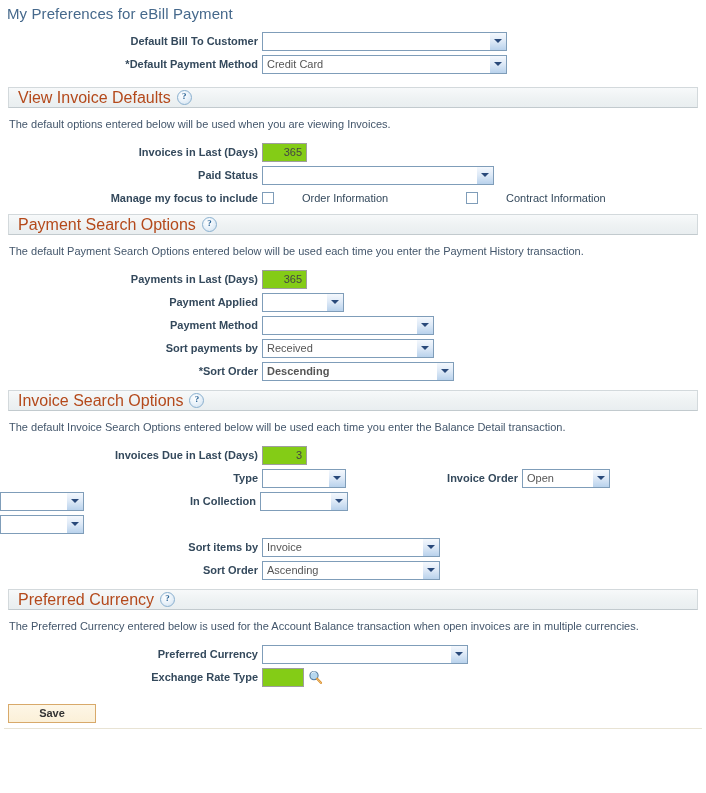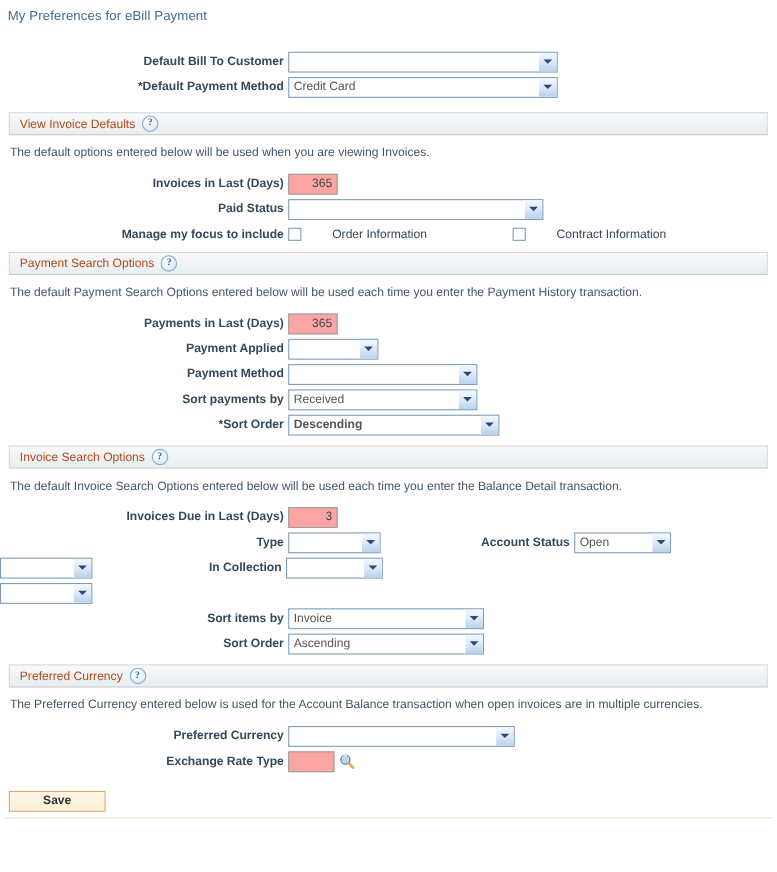--- a/index.html
+++ b/index.html
@@ -13,21 +13,21 @@
     font-family: "Liberation Sans", sans-serif;
     font-size: 11px;
     color: #333333;
     overflow: hidden;
     position: relative;
   }
 
   
   .page-title {
     color: #46698c;
-    font-size: 12px;
+    font-size: 15px;
     font-weight: normal;
     padding: 4px 0 0 7px;
     letter-spacing: .1px;
     line-height: 20px;
   }
 
   
   .rows { margin: 0; padding: 0; }
   .row {
     display: flex;
@@ -82,21 +82,21 @@
     border-left: 4px solid transparent;
     border-right: 4px solid transparent;
     border-top: 4px solid #29497a;
   }
 
   
   .txt {
     box-sizing: border-box;
     height: 19px;
     border: 1px solid #9e9e9e;
-    background: #fca5a5;
+    background: #84cc16;
     font-size: 11px;
     color: #444444;
     text-align: left;
     padding: 0 4px;
     line-height: 17px;
     display: flex;
     align-items: center;
     justify-content: flex-end;
   }
 
@@ -108,21 +108,21 @@
     margin: 0 0 0 8px;
     background: linear-gradient(to bottom, #f7f9fa 0%, #eef2f3 55%, #e9eef0 100%);
     border: 1px solid #d3d9dc;
     border-bottom-color: #c2cace;
     display: flex;
     align-items: center;
     padding-left: 9px;
   }
   .sect-title {
     color: #b4491b;
-    font-size: 11px;
+    font-size: 16px;
     line-height: 14px;
     padding-right: 6px;
   }
 
   
   .help {
     width: 13px;
     height: 13px;
     border-radius: 50%;
     background: radial-gradient(circle at 38% 32%, #ffffff 0%, #eef5fb 40%, #cfe0ef 100%);
@@ -200,21 +200,21 @@
     padding-right: 4px;
     white-space: nowrap;
     line-height: 14px;
   }
 </style>
 </head>
 <body>
 
 <div class="page-title">My Preferences for eBill Payment</div>
 
-<div class="rows" style="margin-top:22px;">
+<div class="rows" style="margin-top:7px;">
 
   <div class="row">
     <div class="lbl lbl-main">Default Bill To Customer</div>
     <div class="sel" style="width:245px;">
       <span class="val"></span>
       <span class="arrow">
           <span class="chev"></span>
         </span>
     </div>
   </div>
@@ -337,21 +337,21 @@
     </div>
 
     <div class="row">
       <div class="lbl lbl-main">Type</div>
       <div class="sel" style="width:84px;">
         <span class="val"></span>
         <span class="arrow">
             <span class="chev"></span>
           </span>
       </div>
-      <div class="col-right-lbl" style="margin-left:42px;">Account Status</div>
+      <div class="col-right-lbl" style="margin-left:42px;">Invoice Order</div>
       <div class="sel" style="width:88px;">
         <span class="val">Open</span>
         <span class="arrow">
             <span class="chev"></span>
           </span>
       </div>
     </div>
 
     <div class="row">
       <div class="sel" style="width:84px;">

